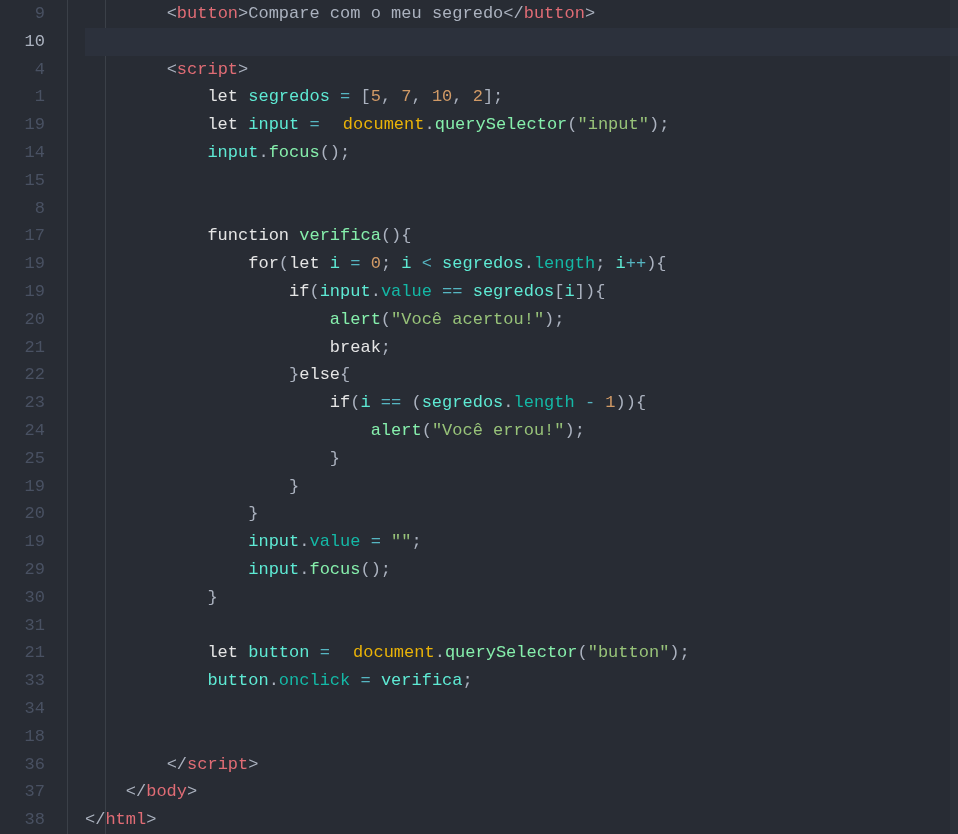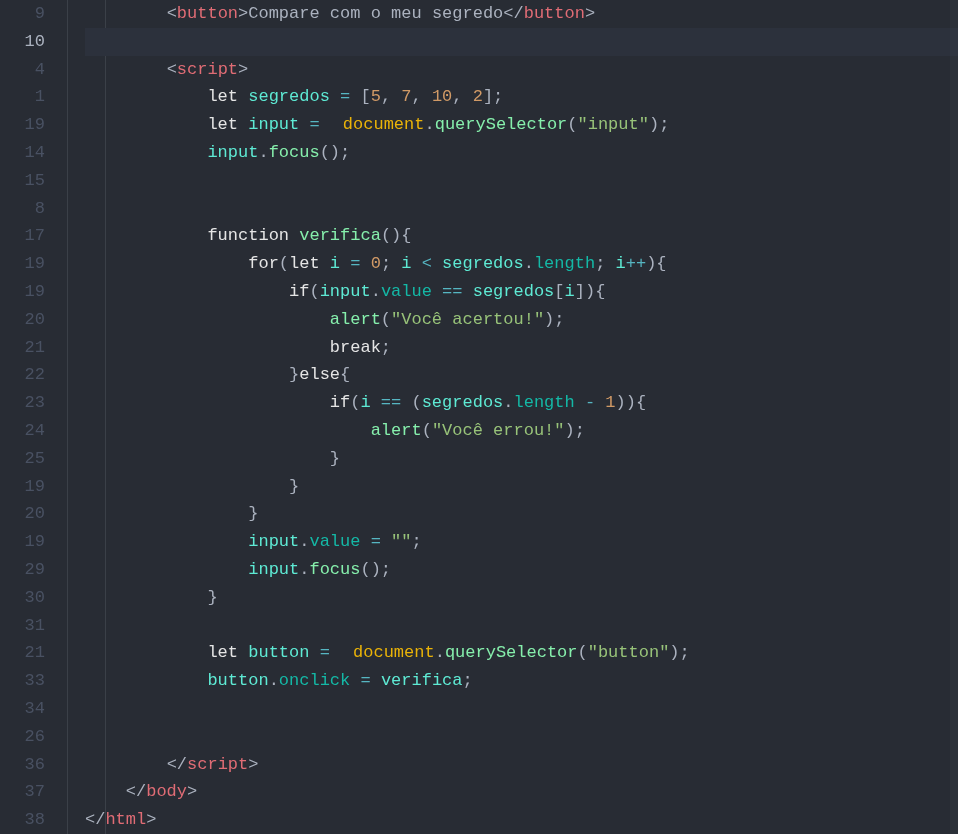--- a/index.html
+++ b/index.html
@@ -105,21 +105,21 @@
       <div class="line-no">25</div>
       <div class="line-no">19</div>
       <div class="line-no">20</div>
       <div class="line-no">19</div>
       <div class="line-no">29</div>
       <div class="line-no">30</div>
       <div class="line-no">31</div>
       <div class="line-no">21</div>
       <div class="line-no">33</div>
       <div class="line-no">34</div>
-      <div class="line-no">26</div>
+      <div class="line-no">18</div>
       <div class="line-no">36</div>
       <div class="line-no">37</div>
       <div class="line-no">38</div>
     </div>
   <div class="indent-guides">
     <div class="guide" style="left:0px;"></div>
     <div class="guide" style="left:38px;"></div>
   </div>
   <div class="code"><div class="code-line"><span>        </span><span class="t-punc">&lt;</span><span class="t-tag">button</span><span class="t-punc">&gt;</span><span class="t-punc">Compare com o meu segredo</span><span class="t-punc">&lt;/</span><span class="t-tag">button</span><span class="t-punc">&gt;</span></div><div class="code-line active-line"></div><div class="code-line"><span>        </span><span class="t-punc">&lt;</span><span class="t-tag">script</span><span class="t-punc">&gt;</span></div><div class="code-line"><span>            </span><span class="t-kw">let</span><span class="t-punc"> </span><span class="t-var">segredos</span><span class="t-punc"> </span><span class="t-op">=</span><span class="t-punc"> [</span><span class="t-num">5</span><span class="t-punc">, </span><span class="t-num">7</span><span class="t-punc">, </span><span class="t-num">10</span><span class="t-punc">, </span><span class="t-num">2</span><span class="t-punc">];</span></div><div class="code-line"><span>            </span><span class="t-kw">let</span><span class="t-punc"> </span><span class="t-var">input</span><span class="t-punc"> </span><span class="t-op">=</span><span class="t-punc"> </span><span class="t-varp">document</span><span class="t-punc">.</span><span class="t-fn">querySelector</span><span class="t-punc">(</span><span class="t-str">"input"</span><span class="t-punc">);</span></div><div class="code-line"><span>            </span><span class="t-var">input</span><span class="t-punc">.</span><span class="t-fn">focus</span><span class="t-punc">();</span></div><div class="code-line"></div><div class="code-line"></div><div class="code-line"><span>            </span><span class="t-kw">function</span><span class="t-punc"> </span><span class="t-fn">verifica</span><span class="t-punc">(){</span></div><div class="code-line"><span>                </span><span class="t-kw">for</span><span class="t-punc">(</span><span class="t-kw">let</span><span class="t-punc"> </span><span class="t-var">i</span><span class="t-punc"> </span><span class="t-op">=</span><span class="t-punc"> </span><span class="t-num">0</span><span class="t-punc">; </span><span class="t-var">i</span><span class="t-punc"> </span><span class="t-op">&lt;</span><span class="t-punc"> </span><span class="t-var">segredos</span><span class="t-punc">.</span><span class="t-prop">length</span><span class="t-punc">; </span><span class="t-var">i</span><span class="t-op">++</span><span class="t-punc">){</span></div><div class="code-line"><span>                    </span><span class="t-kw">if</span><span class="t-punc">(</span><span class="t-var">input</span><span class="t-punc">.</span><span class="t-prop">value</span><span class="t-punc"> </span><span class="t-op">==</span><span class="t-punc"> </span><span class="t-var">segredos</span><span class="t-punc">[</span><span class="t-var">i</span><span class="t-punc">]){</span></div><div class="code-line"><span>                        </span><span class="t-fn">alert</span><span class="t-punc">(</span><span class="t-str">"Você acertou!"</span><span class="t-punc">);</span></div><div class="code-line"><span>                        </span><span class="t-kw">break</span><span class="t-punc">;</span></div><div class="code-line"><span>                    </span><span class="t-punc">}</span><span class="t-kw">else</span><span class="t-punc">{</span></div><div class="code-line"><span>                        </span><span class="t-kw">if</span><span class="t-punc">(</span><span class="t-var">i</span><span class="t-punc"> </span><span class="t-op">==</span><span class="t-punc"> (</span><span class="t-var">segredos</span><span class="t-punc">.</span><span class="t-prop">length</span><span class="t-punc"> </span><span class="t-op">-</span><span class="t-punc"> </span><span class="t-num">1</span><span class="t-punc">)){</span></div><div class="code-line"><span>                            </span><span class="t-fn">alert</span><span class="t-punc">(</span><span class="t-str">"Você errou!"</span><span class="t-punc">);</span></div><div class="code-line"><span>                        </span><span class="t-punc">}</span></div><div class="code-line"><span>                    </span><span class="t-punc">}</span></div><div class="code-line"><span>                </span><span class="t-punc">}</span></div><div class="code-line"><span>                </span><span class="t-var">input</span><span class="t-punc">.</span><span class="t-prop">value</span><span class="t-punc"> </span><span class="t-op">=</span><span class="t-punc"> </span><span class="t-str">""</span><span class="t-punc">;</span></div><div class="code-line"><span>                </span><span class="t-var">input</span><span class="t-punc">.</span><span class="t-fn">focus</span><span class="t-punc">();</span></div><div class="code-line"><span>            </span><span class="t-punc">}</span></div><div class="code-line"></div><div class="code-line"><span>            </span><span class="t-kw">let</span><span class="t-punc"> </span><span class="t-var">button</span><span class="t-punc"> </span><span class="t-op">=</span><span class="t-punc"> </span><span class="t-varp">document</span><span class="t-punc">.</span><span class="t-fn">querySelector</span><span class="t-punc">(</span><span class="t-str">"button"</span><span class="t-punc">);</span></div><div class="code-line"><span>            </span><span class="t-var">button</span><span class="t-punc">.</span><span class="t-prop">onclick</span><span class="t-punc"> </span><span class="t-op">=</span><span class="t-punc"> </span><span class="t-var">verifica</span><span class="t-punc">;</span></div><div class="code-line"></div><div class="code-line"></div><div class="code-line"><span>        </span><span class="t-punc">&lt;/</span><span class="t-tag">script</span><span class="t-punc">&gt;</span></div><div class="code-line"><span>    </span><span class="t-punc">&lt;/</span><span class="t-tag">body</span><span class="t-punc">&gt;</span></div><div class="code-line"><span class="t-punc">&lt;/</span><span class="t-tag">html</span><span class="t-punc">&gt;</span></div></div>
   <div class="right-edge"></div>

